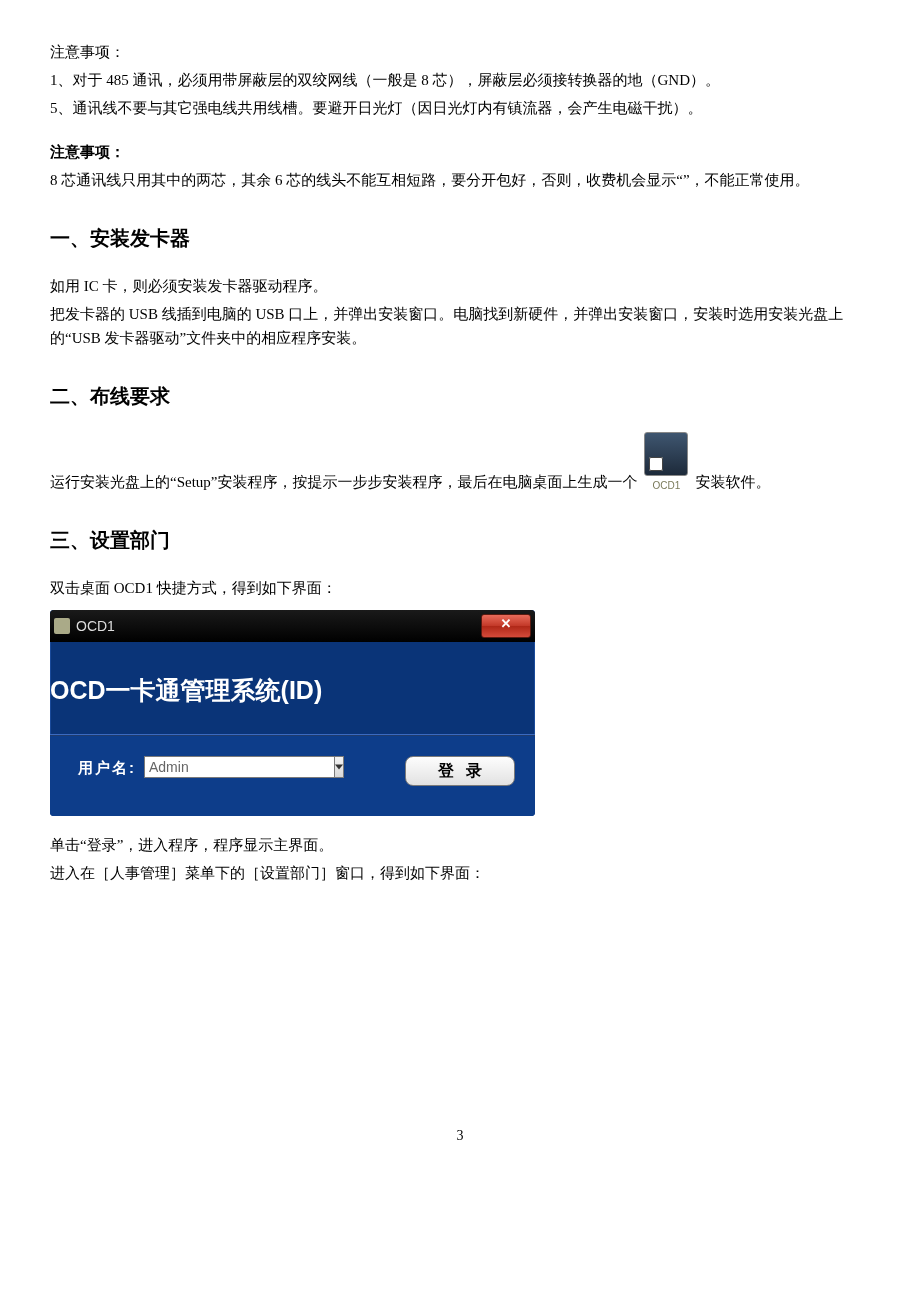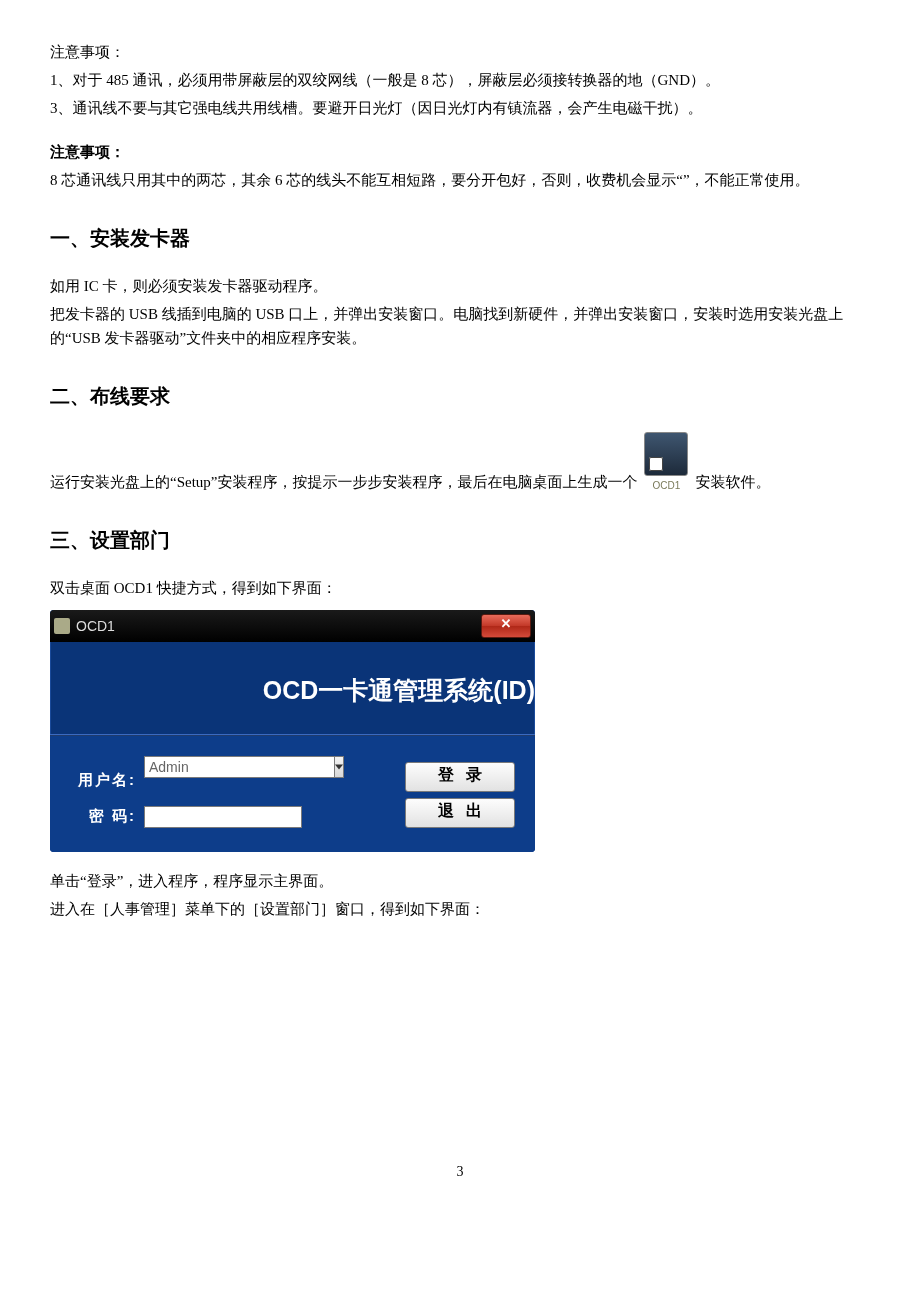--- a/index.html
+++ b/index.html
@@ -94,31 +94,31 @@
     font-size: 13px;
     text-align: center;
     line-height: 18px;
     font-weight: bold;
   }
   .login-title {
     color: #fff;
     font-family: "Microsoft YaHei", "SimHei", sans-serif;
     font-size: 25px;
     font-weight: bold;
-    text-align: right;
+    text-align: left;
     padding: 28px 0 24px 0;
   }
   .login-form {
     background: #0d3d8a;
     border-top: 2px ridge #3a6ac0;
     padding: 14px 20px 18px 20px;
   }
   .form-row {
     display: flex;
-    align-items: flex-end;
+    align-items: flex-start;
     margin: 6px 0;
     gap: 8px;
   }
   .form-label {
     color: #fff;
     font-family: "SimHei", sans-serif;
     font-weight: bold;
     font-size: 15px;
     width: 66px;
     text-align: right;
@@ -158,43 +158,43 @@
     border: 1px solid #7a7a7a;
     background: #fff;
     box-sizing: border-box;
   }
   .gap { flex: 1; }
   .btn {
     width: 108px;
     height: 28px;
     background: linear-gradient(#fdfdfd, #e2e2e2);
     border: 1px solid #7a7a7a;
-    border-radius: 3px;
-    font-family: Liberation Mono, monospace;
+    border-radius: 8px;
+    font-family: Liberation Serif, serif;
     font-weight: bold;
     font-size: 16px;
     letter-spacing: 12px;
     text-indent: 12px;
     display: flex;
     align-items: center;
     justify-content: center;
     color: #000;
   }
   .page-num {
     text-align: center;
     margin-top: 240px;
     font-size: 14px;
   }
 </style>
 </head>
 <body>
 
 <p>注意事项：</p>
 <p>1、对于 485 通讯，必须用带屏蔽层的双绞网线（一般是 8 芯），屏蔽层必须接转换器的地（GND）。</p>
-<p>3、通讯线不要与其它强电线共用线槽。要避开日光灯（因日光灯内有镇流器，会产生电磁干扰）。</p>
+<p>5、通讯线不要与其它强电线共用线槽。要避开日光灯（因日光灯内有镇流器，会产生电磁干扰）。</p>
 
 <p class="bold" style="margin-top:20px">注意事项：</p>
 <p>8 芯通讯线只用其中的两芯，其余 6 芯的线头不能互相短路，要分开包好，否则，收费机会显示“”，不能正常使用。</p>
 
 <h1>一、安装发卡器</h1>
 <p>如用 IC 卡，则必须安装发卡器驱动程序。</p>
 <p>把发卡器的 USB 线插到电脑的 USB 口上，并弹出安装窗口。电脑找到新硬件，并弹出安装窗口，安装时选用安装光盘上的“USB 发卡器驱动”文件夹中的相应程序安装。</p>
 
 <h1>二、布线要求</h1>
 <div class="icon-line">
@@ -224,25 +224,19 @@
         <input value="Admin" style="">
         <span class="arrow">
           <svg viewBox="0 0 10 6">
               <path d="M0 0 L10 0 L5 6 Z" fill="#333"></path>
             </svg>
         </span>
       </span>
       <span class="gap"></span>
       <span class="btn">登录</span>
     </div>
-    <div class="form-row">
-      <span class="form-label">密 码:</span>
-      <span class="textbox"></span>
-      <span class="gap"></span>
-      <span class="btn">退出</span>
-    </div>
   </div>
 </div>
 
 <p style="margin-top:17px">单击“登录”，进入程序，程序显示主界面。</p>
 <p>进入在［人事管理］菜单下的［设置部门］窗口，得到如下界面：</p>
 
 <p class="page-num">3</p>
 
 </body></html>

